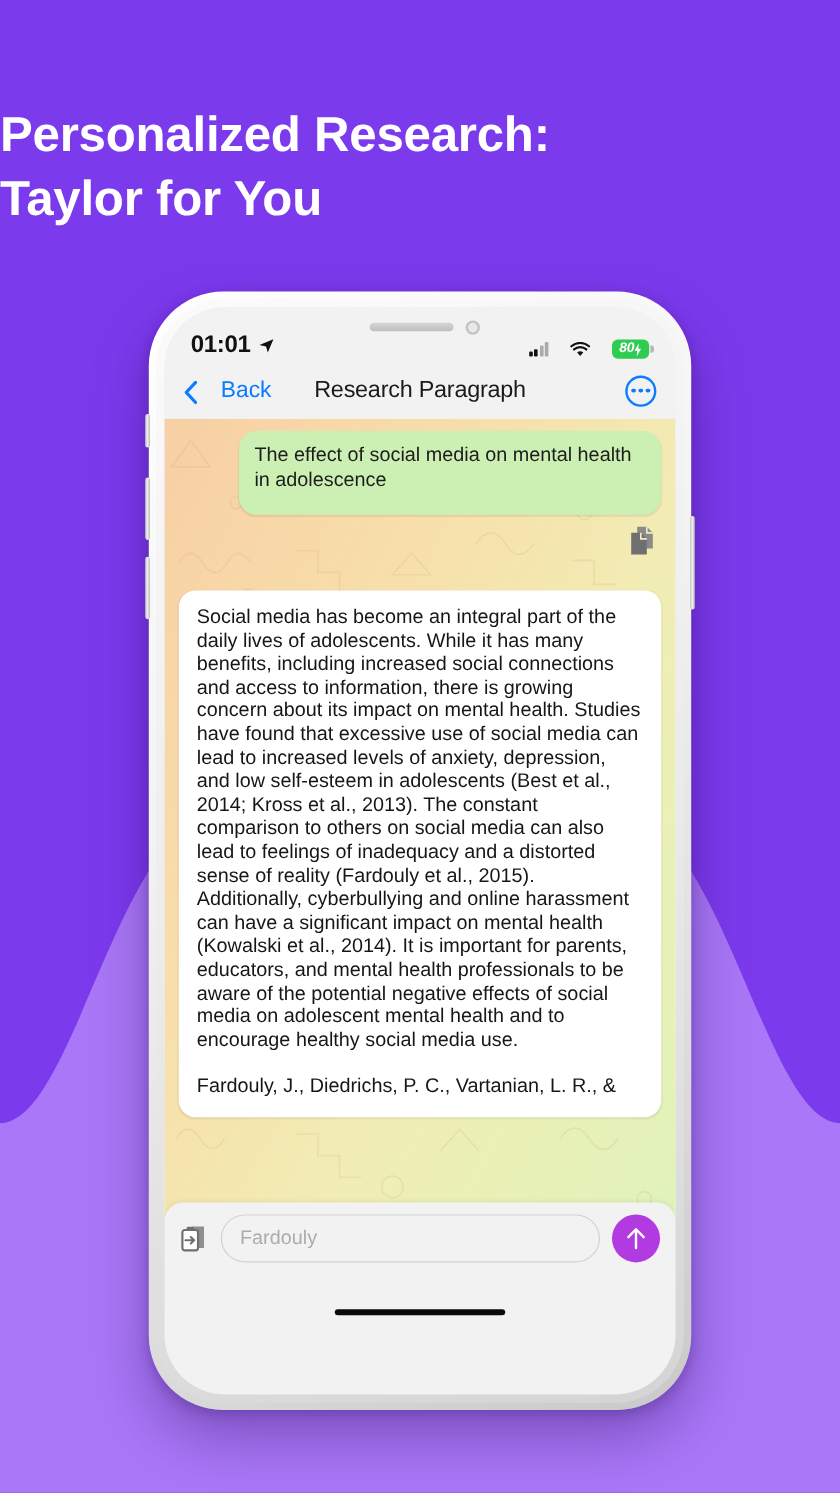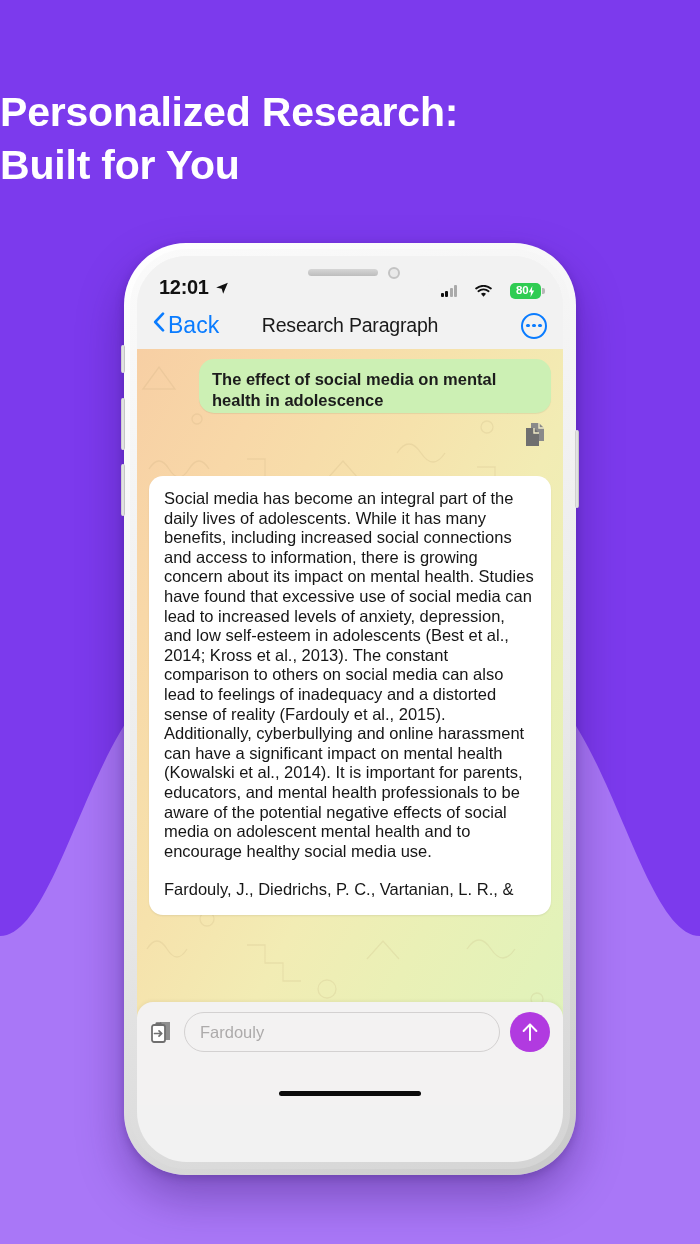--- a/index.html
+++ b/index.html
@@ -141,20 +141,21 @@
     gap: 6px;
     font-size: 20px;
     font-weight: 700;
     color: #111;
     letter-spacing: -0.3px;
   }
   .sb-right {
     display: flex;
     align-items: center;
     gap: 18px;
+    font-style: italic;
   }
   .loc-arrow { width: 14px; height: 14px; display: block; }
   .sig { display: flex; align-items: flex-end; gap: 1.5px; height: 12px; }
   .sig i { width: 3px; background: #111; border-radius: 1px; display: block; }
   .sig i:nth-child(1) { height: 4px;  background: #111; }
   .sig i:nth-child(2) { height: 6px;  background: #111; }
   .sig i:nth-child(3) { height: 9px;  background: #aaa; }
   .sig i:nth-child(4) { height: 12px; background: #aaa; }
   .battery {
     width: 31px; height: 16px;
@@ -189,24 +190,24 @@
     position: relative;
     height: 47px;
     background: #f2f2f2;
     display: flex;
     align-items: center;
     padding: 0 16px;
     z-index: 29;
   }
   .nav-back {
     display: flex;
-    align-items: flex-start;
-    gap: 3px;
+    align-items: flex-end;
+    gap: 19px;
     color: #0a7cff;
-    font-size: 23px;
+    font-size: 19px;
     cursor: pointer;
   }
   .chev { width: 12px; height: 20px; display: block; }
   .nav-title {
     position: absolute;
     left: 0; right: 0;
     text-align: center;
     font-size: 19.5px;
     font-weight: 400;
     color: #1a1a1a;
@@ -259,26 +260,25 @@
     z-index: 2;
     padding: 10px 12px 0 12px;
     height: 100%;
   }
 
   .bubble-user {
     max-width: 352px;
     margin-left: auto;
     background: #ccf0b4;
     border-radius: 15px;
-    padding: 10px 13px 2px 13px;
+    padding: 10px 13px 18px 13px;
     font-size: 16.5px;
     line-height: 21px;
     color: #1c1c1c;
     box-shadow: 0 1px 1px rgba(0,0,0,0.07);
-    font-weight: bold;
   }
 
   .copy-row {
     display: flex;
     justify-content: flex-end;
     padding: 9px 4px 0 0;
   }
   .copy-icon { width: 24px; height: 26px; display: block; cursor: pointer; }
 
   .bubble-bot {
@@ -356,40 +356,40 @@
 
   <svg class="bg-wave" viewBox="0 0 700 1244" preserveAspectRatio="none">
     <rect x="0" y="0" width="700" height="1244" fill="#7c3aed"></rect>
     <path d="M0 936 C 60 936, 95 700, 180 672 C 250 650, 300 700, 350 700
              C 400 700, 450 650, 520 672 C 605 700, 640 936, 700 936
              L 700 1244 L 0 1244 Z" fill="#a977f7"></path>
   </svg>
 
   <div class="headline">
     <span>Personalized Research:</span>
-    <span class="l2">Built for You</span>
+    <span class="l2">Taylor for You</span>
   </div>
 
   <div class="btn-side btn-silent"></div>
   <div class="btn-side btn-volup"></div>
   <div class="btn-side btn-voldn"></div>
   <div class="btn-side btn-power"></div>
 
   <div class="phone">
     <div class="phone-inner-ring"></div>
 
     <div class="screen">
 
       <div class="notch"></div>
       <div class="speaker"></div>
       <div class="camera"></div>
 
       <div class="statusbar">
         <div class="sb-left">
-          <span>12:01</span>
+          <span>01:01</span>
           <svg class="loc-arrow" viewBox="0 0 24 24">
             <path d="M2 11 L22 3 L14 22 L11.5 13.2 Z" fill="#111"></path>
           </svg>
         </div>
         <div class="sb-right">
           <span class="sig">
             <i></i>
               <i></i>
               <i></i>
               <i></i>

